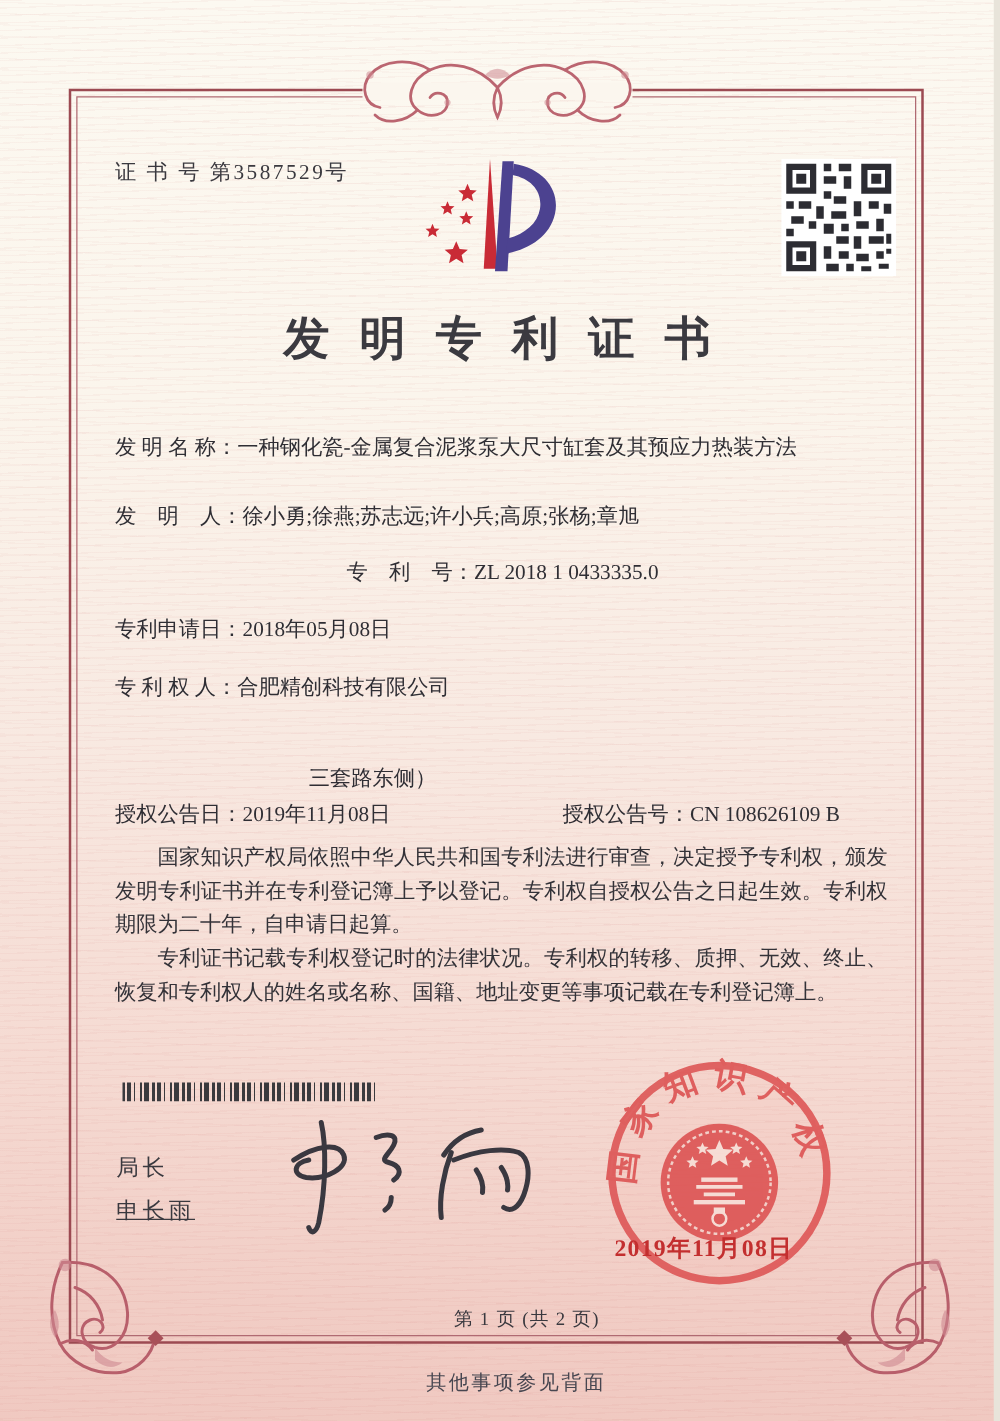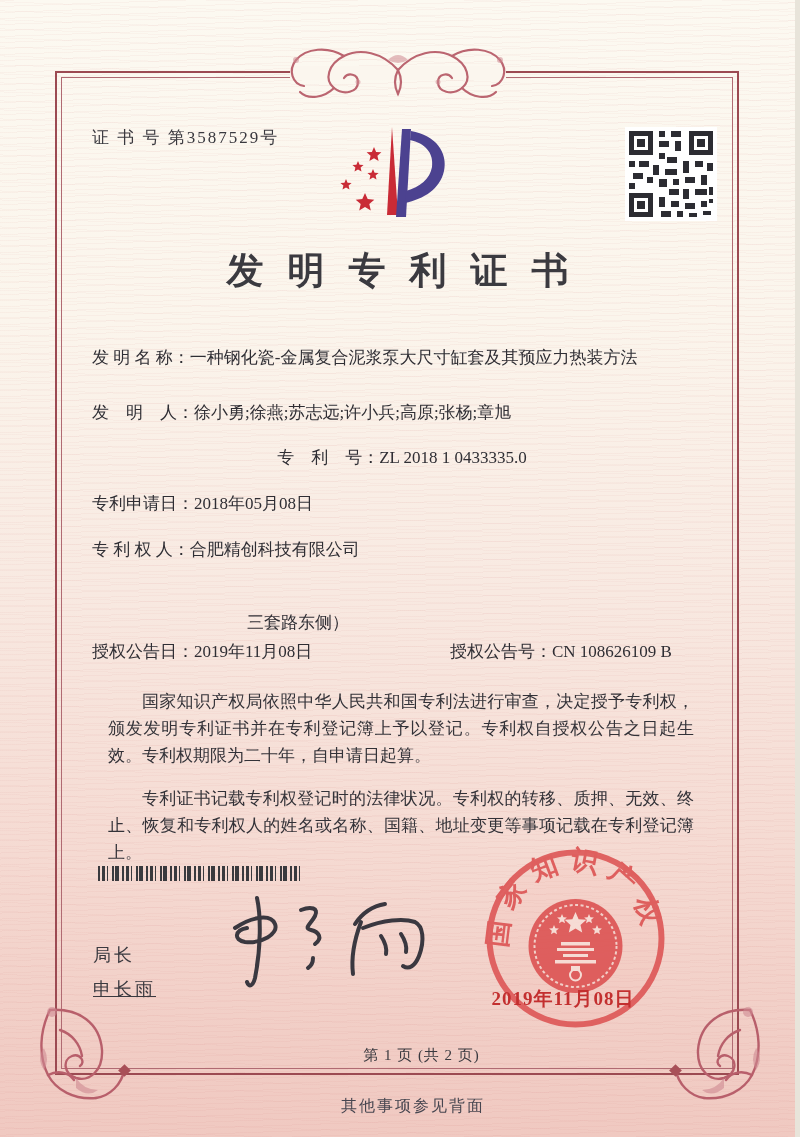--- a/index.html
+++ b/index.html
@@ -26,31 +26,31 @@
   }
   .abs{position:absolute;}
   .center{left:0;right:0;text-align:center;}
   .cert-no{left:92px;top:126px;font-size:17px;letter-spacing:2px;color:#3a393f;}
   .title{top:246px;font-size:37px;font-weight:bold;color:#3b3a40;letter-spacing:24px;text-indent:24px;}
   .row{left:92px;width:620px;font-size:17px;color:#2f2e34;white-space:nowrap;}
   .row .lbl{color:#2f2e34;}
   .addr2{left:215px;font-size:17px;margin-left:32px;}
   .grant-no{position:absolute;left:358px;}
   .paras{left:92px;top:672px;width:618px;font-size:17px;line-height:27px;text-align:justify;color:#333238;}
-  .paras p{margin:16px;text-indent:2em;}
+  .paras p{margin:0;text-indent:2em;}
   .barcode{
     left:98px;top:866px;width:205px;height:15px;
     background:repeating-linear-gradient(90deg,
       #3a3a3e 0 2px,transparent 2px 4px,
       #3a3a3e 4px 7px,transparent 7px 9px,
       #3a3a3e 9px 10px,transparent 10px 14px,
       #3a3a3e 14px 16px,transparent 16px 17px,
       #3a3a3e 17px 21px,transparent 21px 24px);
   }
-  .director{left:93px;font-size:18px;letter-spacing:3px;color:#3a393f;margin-top:21px;}
+  .director{left:93px;font-size:18px;letter-spacing:3px;color:#3a393f;}
   .seal-date{left:478px;top:986px;width:170px;text-align:center;font-size:19px;font-weight:bold;color:#c32f2f;letter-spacing:1px;}
   .page-info{top:1046px;font-size:15px;color:#3a393f;letter-spacing:1px;padding-left:48px;}
   .back-note{top:1096px;font-size:16px;color:#474650;letter-spacing:2px;padding-left:31px;}
   svg{display:block;}
 </style>
 </head>
 <body>
 
 <div class="page">
 

